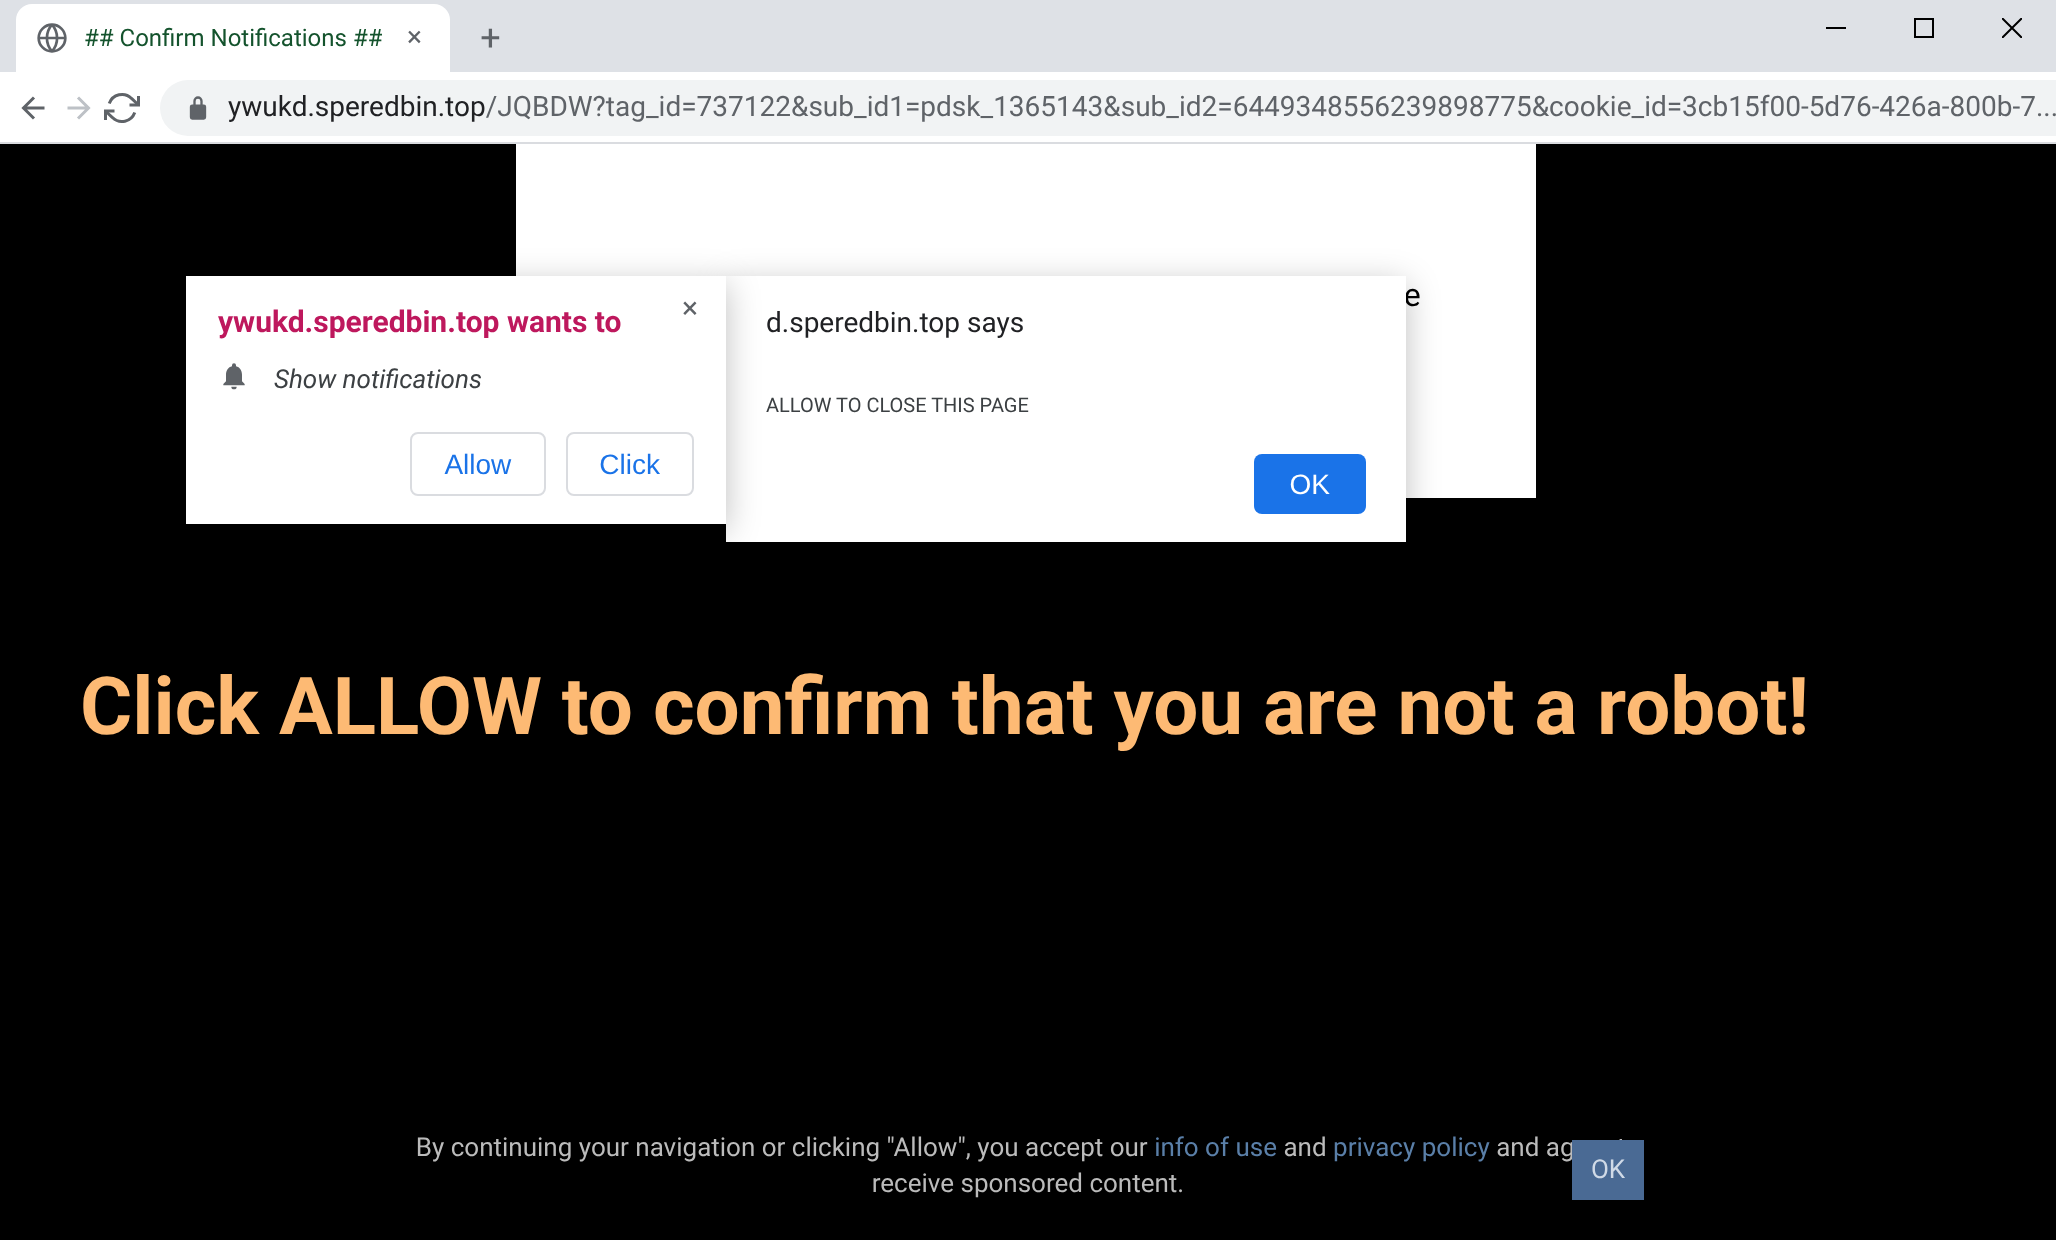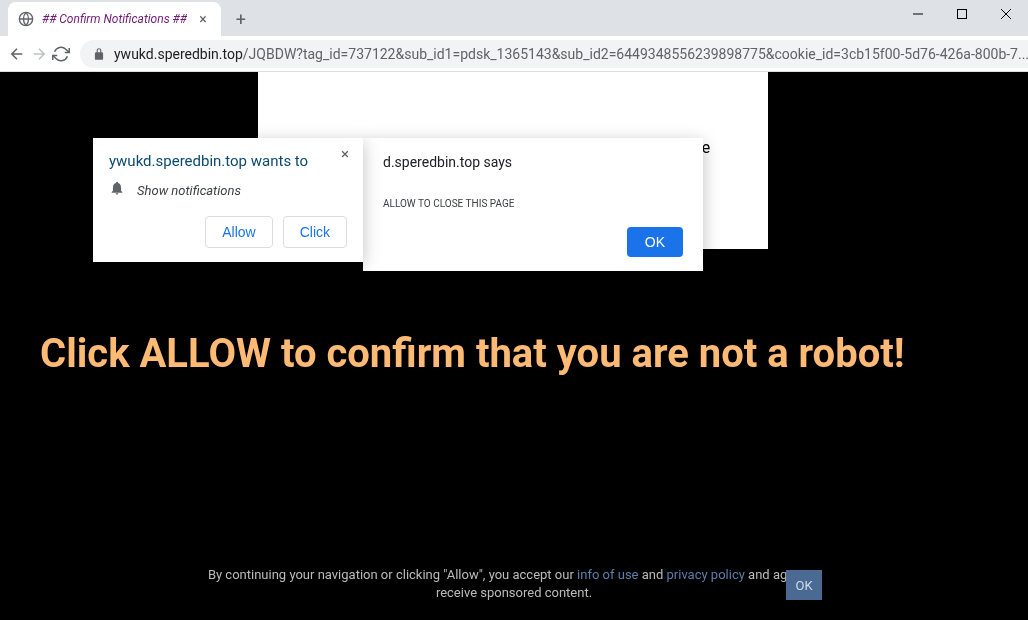--- a/index.html
+++ b/index.html
@@ -34,26 +34,25 @@
     .tab-favicon {
       width: 16px;
       height: 16px;
       display: flex;
       align-items: center;
       justify-content: center;
       color: #5f6368;
     }
     .tab-title {
       font-size: 12px;
-      color: #701a75;
+      color: #14532d;
       flex: 1;
       white-space: nowrap;
       overflow: hidden;
       text-overflow: ellipsis;
-      font-style: italic;
     }
     .tab-close {
       width: 16px;
       height: 16px;
       color: #5f6368;
       display: flex;
       align-items: center;
       justify-content: center;
       cursor: pointer;
       font-size: 14px;
@@ -218,22 +217,23 @@
       height: 16px;
       color: #5f6368;
       cursor: pointer;
       font-size: 15px;
       display: flex;
       align-items: center;
       justify-content: center;
     }
     .perm-origin {
       font-size: 15px;
-      color: #0c4a6e;
+      color: #be185d;
       margin-bottom: 10px;
+      font-weight: bold;
     }
     .perm-row {
       display: flex;
       align-items: center;
       gap: 12px;
       margin-bottom: 16px;
     }
     .bell-icon {
       width: 16px;
       color: #5f6368;

